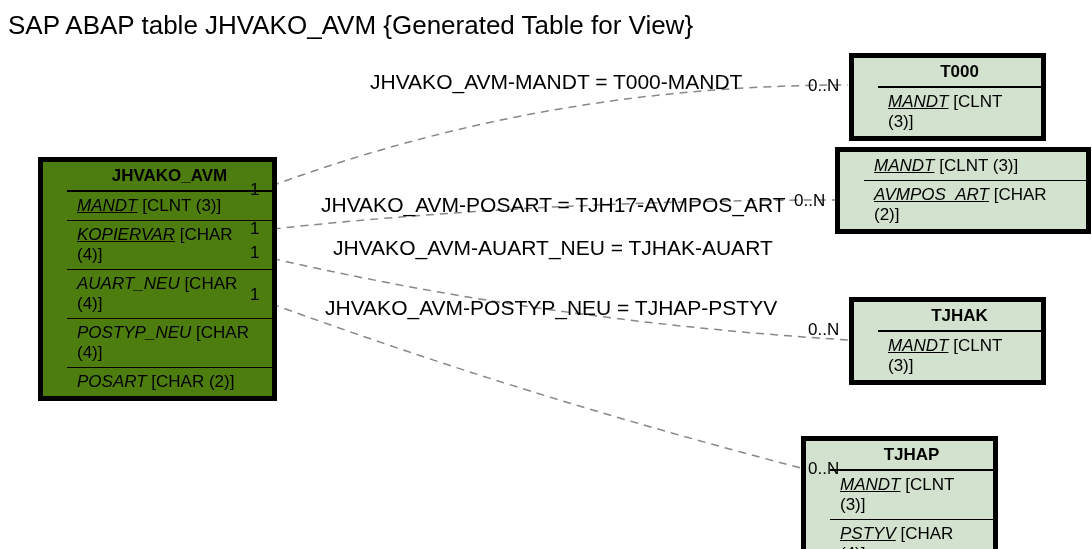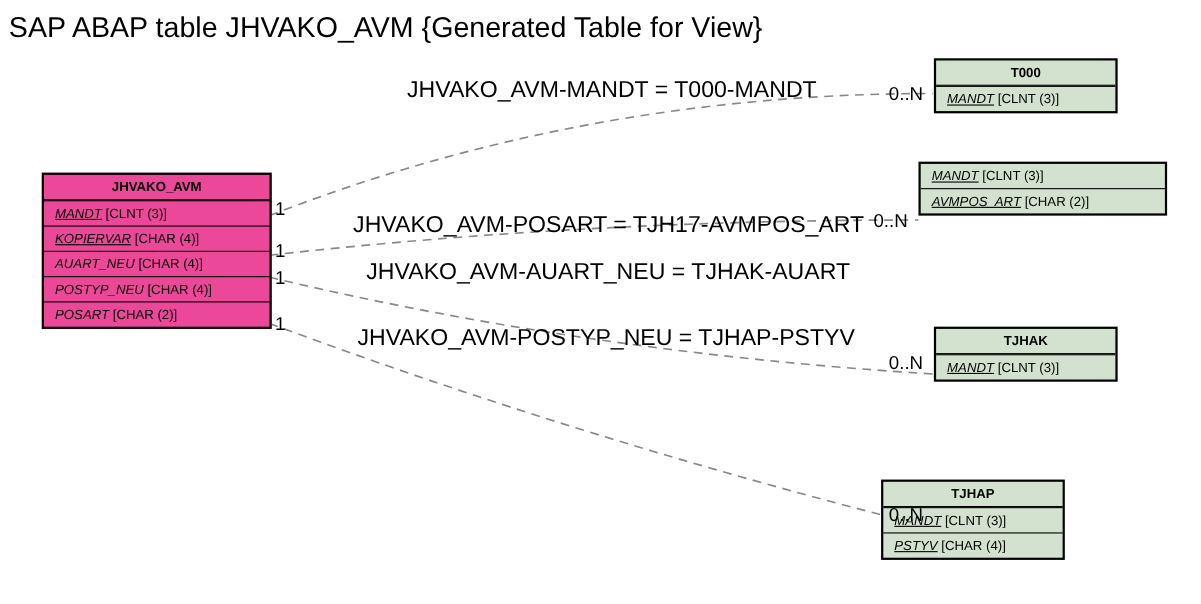--- a/index.html
+++ b/index.html
@@ -18,35 +18,36 @@
   }
   .title {
     position: absolute;
     left: 8px;
     top: 10px;
     font-size: 26px;
     color: #000;
   }
   .entity {
     position: absolute;
-    border: 2px solid #000000;
-    font-size: 12px;
+    border: 5px solid #000000;
+    font-size: 17px;
+    padding-left: 24px;
   }
   .entity .hdr {
     font-weight: bold;
     text-align: center;
     padding: 4px 10px;
     border-bottom: 1px solid #000;
   }
   .entity .row {
     padding: 4px 10px;
     border-top: 1px solid #000;
   }
   .entity .row:first-of-type { border-top: none; }
-  .main { background: #ec4899; }
+  .main { background: #4d7c0f; }
   .ref  { background: #d2e2ce; }
   .key  { font-style: italic; text-decoration: underline; }
   .fld  { font-style: italic; }
   svg.lines {
     position: absolute;
     left: 0; top: 0;
     width: 1092px; height: 549px;
     pointer-events: none;
   }
   .relLabel {

